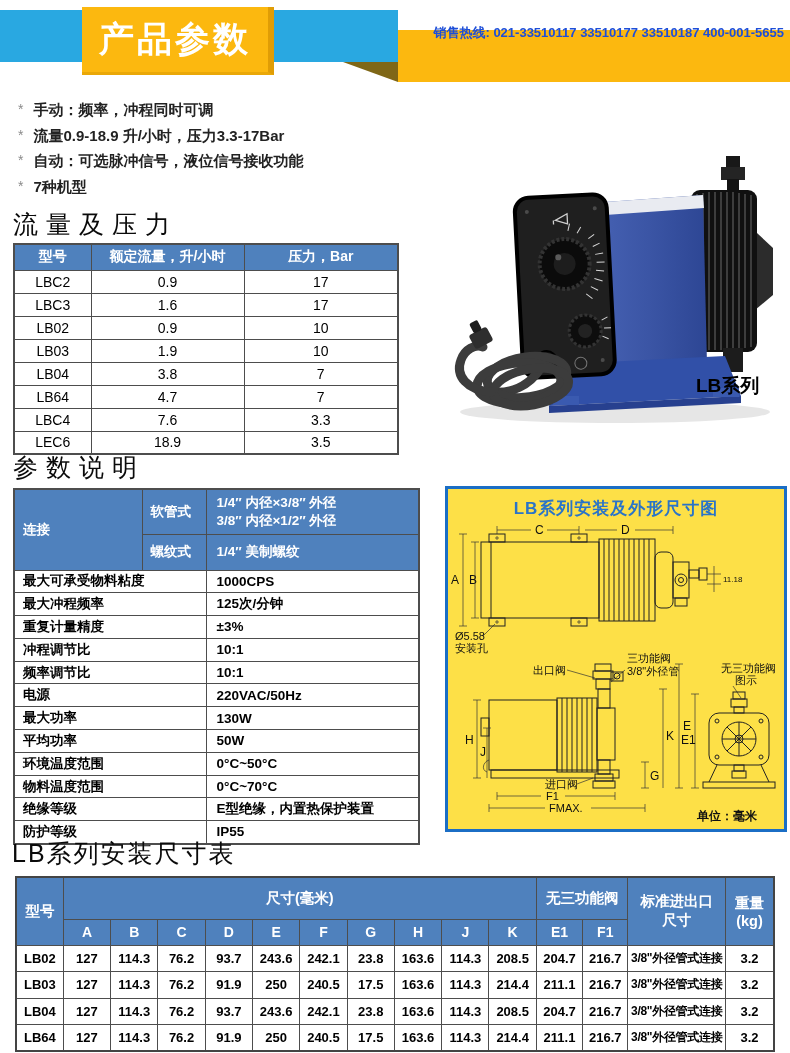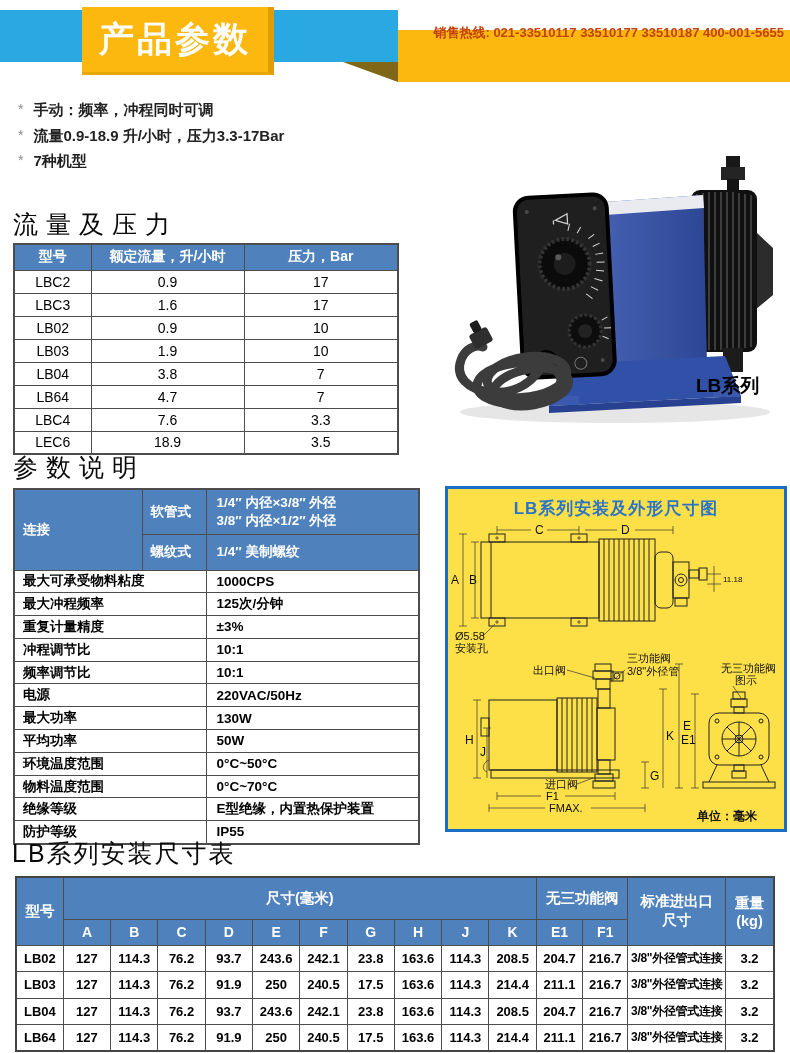--- a/index.html
+++ b/index.html
@@ -12,21 +12,21 @@
   .banner-blue { position:absolute; left:0; top:10px; width:398px; height:52px; background:#29a8e1; }
   .title-box {
     position:absolute; left:40px; top:7px; width:192px; height:68px;
     background:#fcb80f; border-right:6px solid #e09d05; border-bottom:3px solid #eaa808;
     display:flex; align-items:center; justify-content:center;margin-left:42px;
   }
   .title-box span { color:#fff; font-size:35px; font-weight:bold; letter-spacing:3px; }
   .banner-yellow { position:absolute; left:398px; top:30px; width:392px; height:52px; background:#fcb80f; }
   .banner-fold { position:absolute; left:343px; top:62px; width:55px; height:20px; background:#7f6717;
     clip-path:polygon(0 0,100% 0,100% 100%); }
-  .hotline { position:absolute; right:6px; top:24px; color:#c2410c; font-size:13px; font-weight:bold; white-space:nowrap; }
+  .hotline { position:absolute; right:6px; top:24px; color:#1d4ed8; font-size:13px; font-weight:bold; white-space:nowrap; }
   
   .features { position:absolute; left:18px; top:101px; list-style:none; }
   .features li { height:25.5px; font-size:15px; font-weight:bold; color:#222; }
   .features li .star { color:#8a8a8a; font-weight:normal; font-size:14px; margin-right:10px; vertical-align:1px; }
   
   .sec-heading { position:absolute; font-size:25px; font-weight:500; color:#0a0a0a; letter-spacing:8px; white-space:nowrap; }
   #flow-heading { left:13px; top:208px; }
   #params-heading { left:13px; top:451px; }
   #dims-heading { left:12px; top:837px; letter-spacing:2px; }
   
@@ -71,20 +71,21 @@
 <div class="banner-yellow"></div>
 <div class="banner-fold"></div>
 <div class="hotline">销售热线: 021-33510117 33510177 33510187 400-001-5655</div>
 <div class="title-box">
   <span>产品参数</span>
 </div>
 
 <ul class="features">
     <li><span class="star">*</span>手动：频率，冲程同时可调</li>
     <li><span class="star">*</span>流量0.9-18.9 升/小时，压力3.3-17Bar</li>
+    <li><span class="star">*</span>自动：可选脉冲信号，液位信号接收功能</li>
     <li><span class="star">*</span>7种机型</li>
   </ul>
 
 <div class="sec-heading" id="flow-heading">流量及压力</div>
 <table id="flow-table">
   <colgroup>
       <col style="width:77px">
       <col style="width:153px">
       <col style="width:154px">
     </colgroup>

